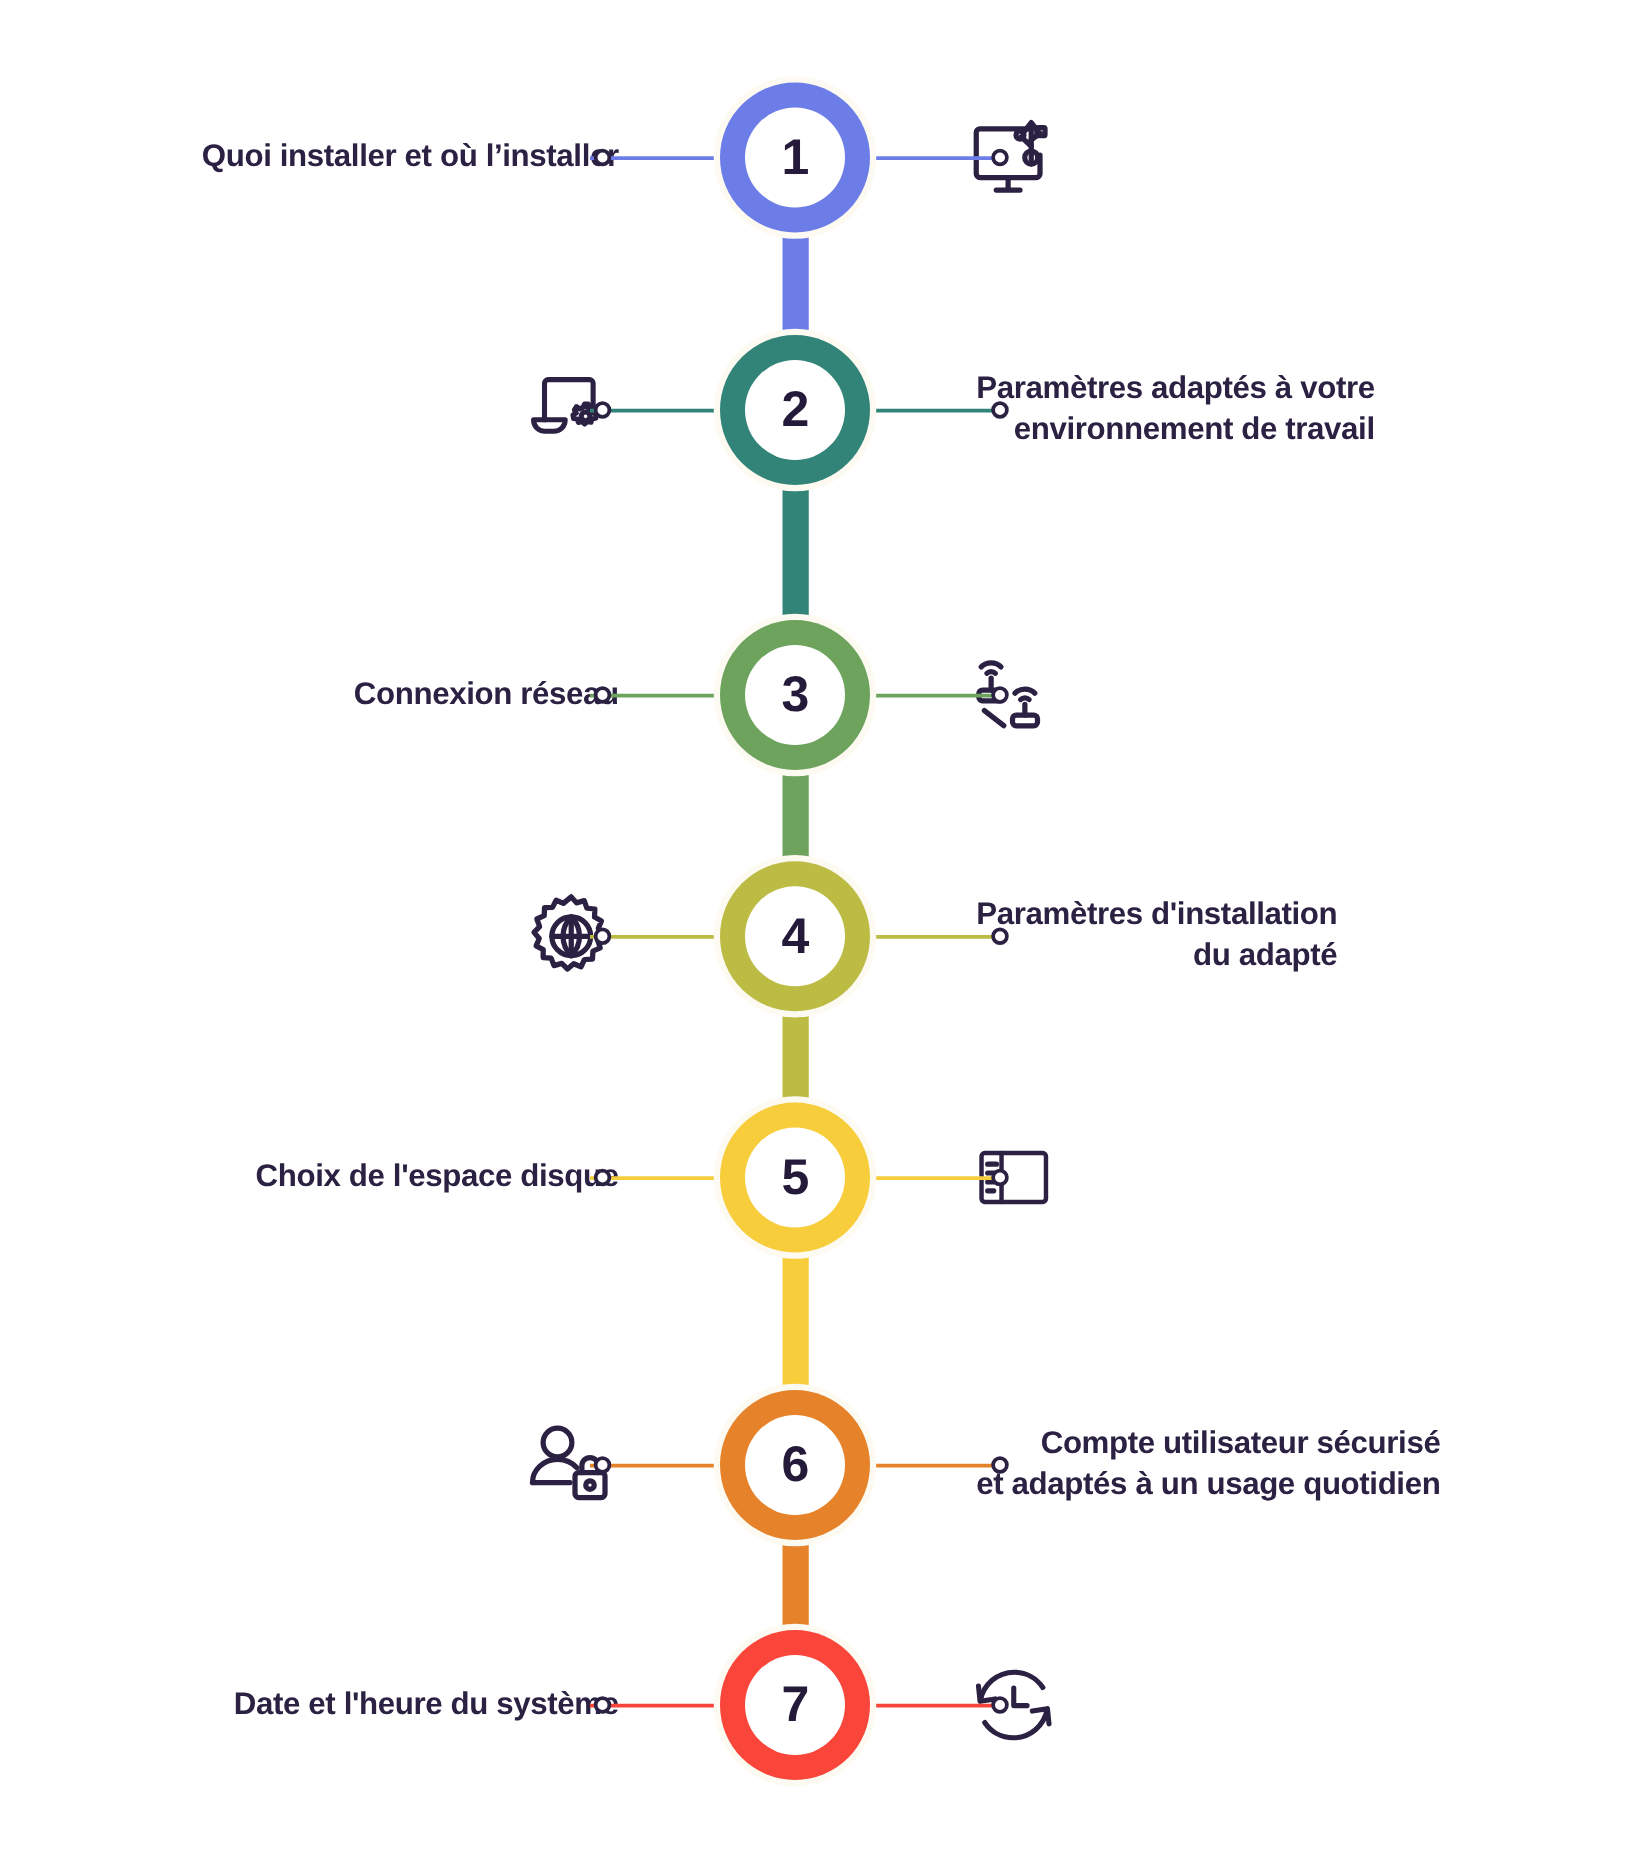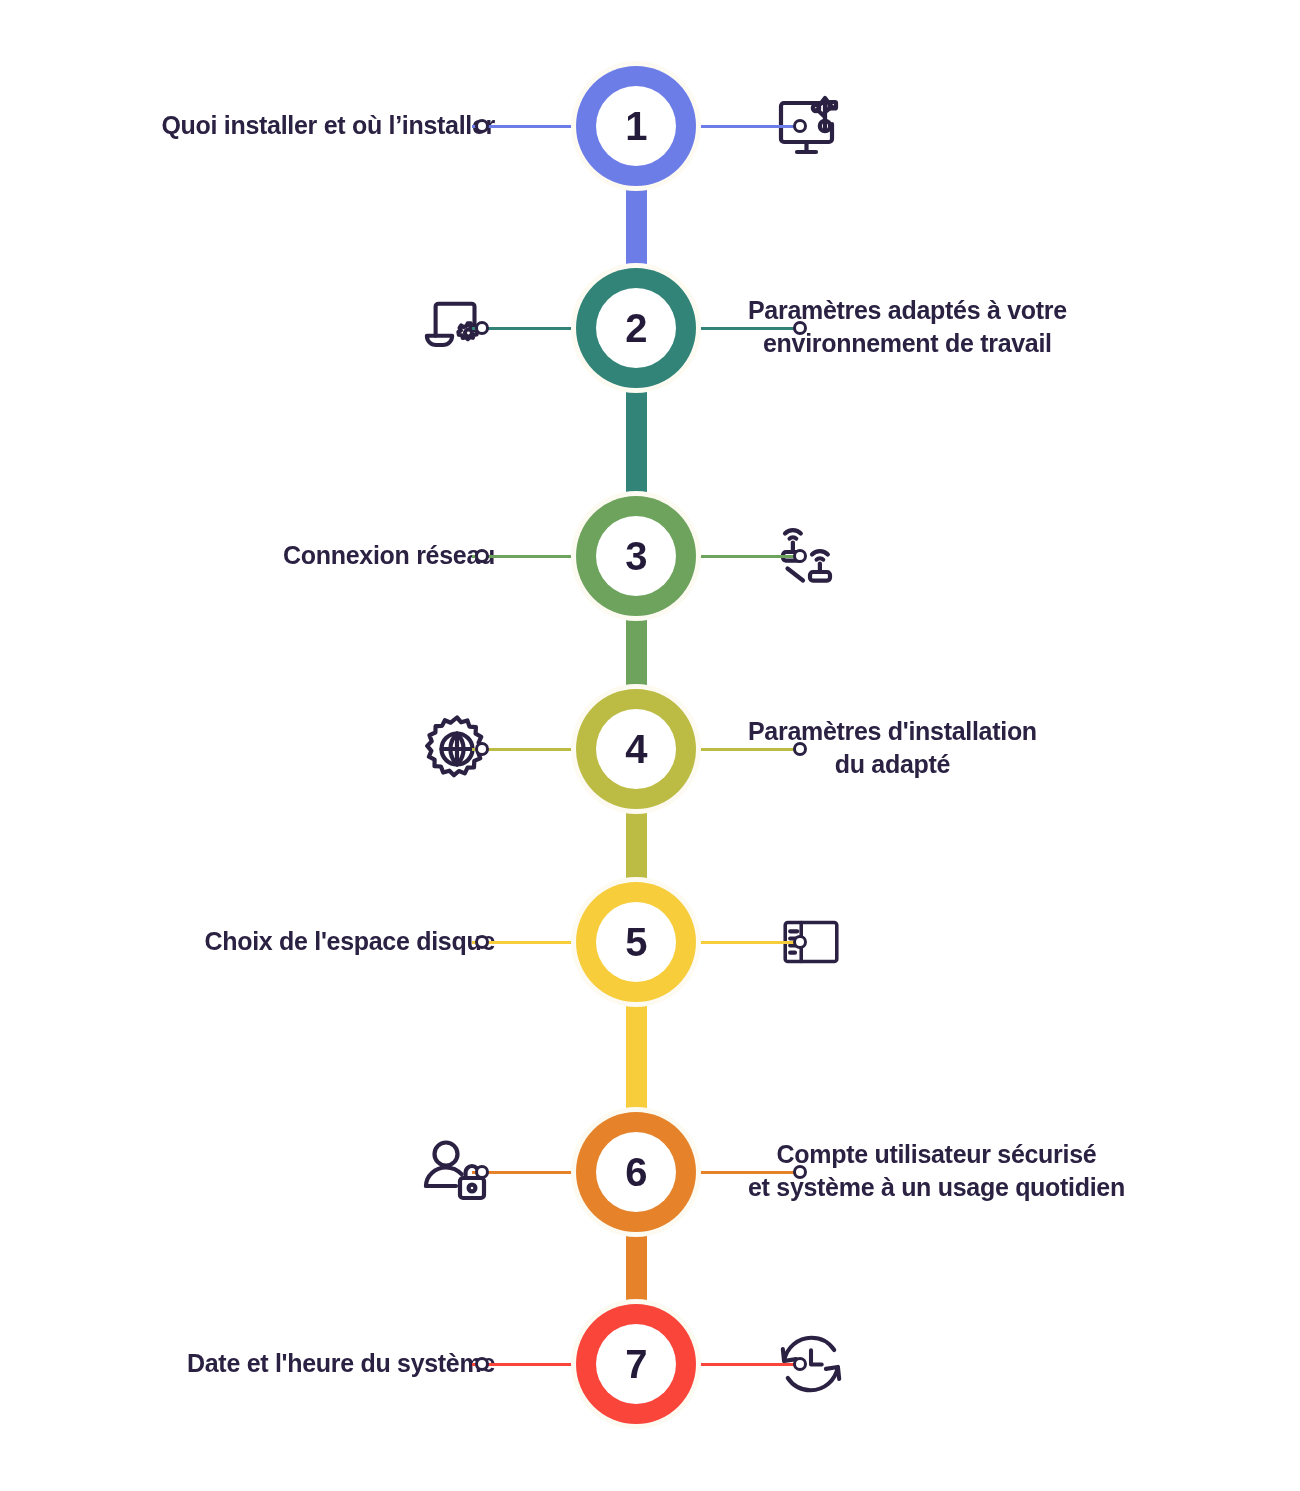--- a/index.html
+++ b/index.html
@@ -92,21 +92,21 @@
   .label {
     position: absolute;
     font-size: 25px;
     font-weight: 700;
     color: #2b2142;
     line-height: 1.3;
     letter-spacing: -0.3px;
     white-space: pre-line;
   }
   .label-left  { right: 805px; text-align: right; top: -17px; }
-  .label-right { left: 748px;  text-align: center;  top: -17px; }
+  .label-right { left: 781px;  text-align: right;  top: -17px; }
   .label-right.two-line { top: -34px; }
 
   
   .iconbox {
     position: absolute;
     top: -42px;
     width: 84px;
     height: 84px;
     display: flex;
     align-items: center;
@@ -241,21 +241,21 @@
       <div class="lead lead-left" style="background: rgb(230, 131, 42);"></div>
       <div class="dot dot-left"></div>
       <div class="lead lead-right" style="background: rgb(230, 131, 42);"></div>
       <div class="dot dot-right"></div>
       <div class="node" style="background: rgb(230, 131, 42);">
         <div class="node-inner">
           <span class="node-num">6</span>
         </div>
       </div>
       <div class="label label-right two-line">Compte utilisateur sécurisé
-et système à un usage quotidien</div>
+et adaptés à un usage quotidien</div>
       <div class="iconbox iconbox-left">
     <svg viewBox="0 0 72 72" width="72" height="72" fill="none" stroke="#2b2142" stroke-width="4.2" stroke-linecap="round" stroke-linejoin="round">
       <circle cx="25" cy="18" r="11.5"></circle>
       <path d="M5 50c0-10.2 9-18.5 20-18.5 6.2 0 11.8 2.6 15.5 6.7"></path>
       <path d="M5 50h30"></path>
       <rect x="39" y="42" width="24" height="20" rx="3"></rect>
       <path d="M44.5 42v-5.5a6.5 6.5 0 0 1 13 0V42"></path>
       <circle cx="51" cy="52" r="3.4"></circle>
     </svg>
       </div>

